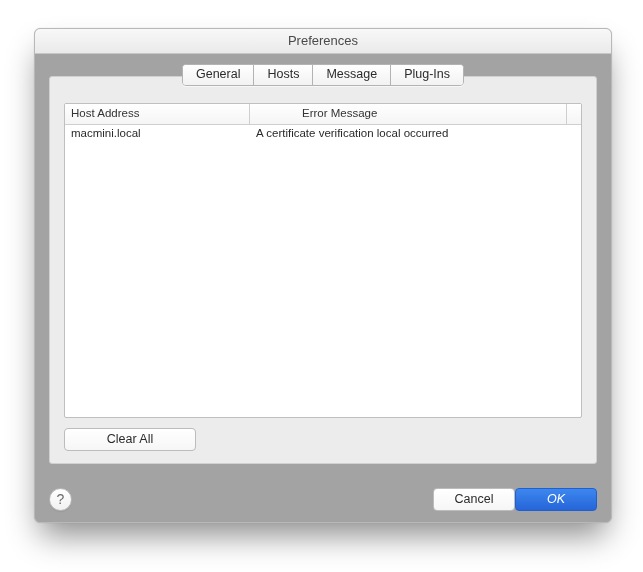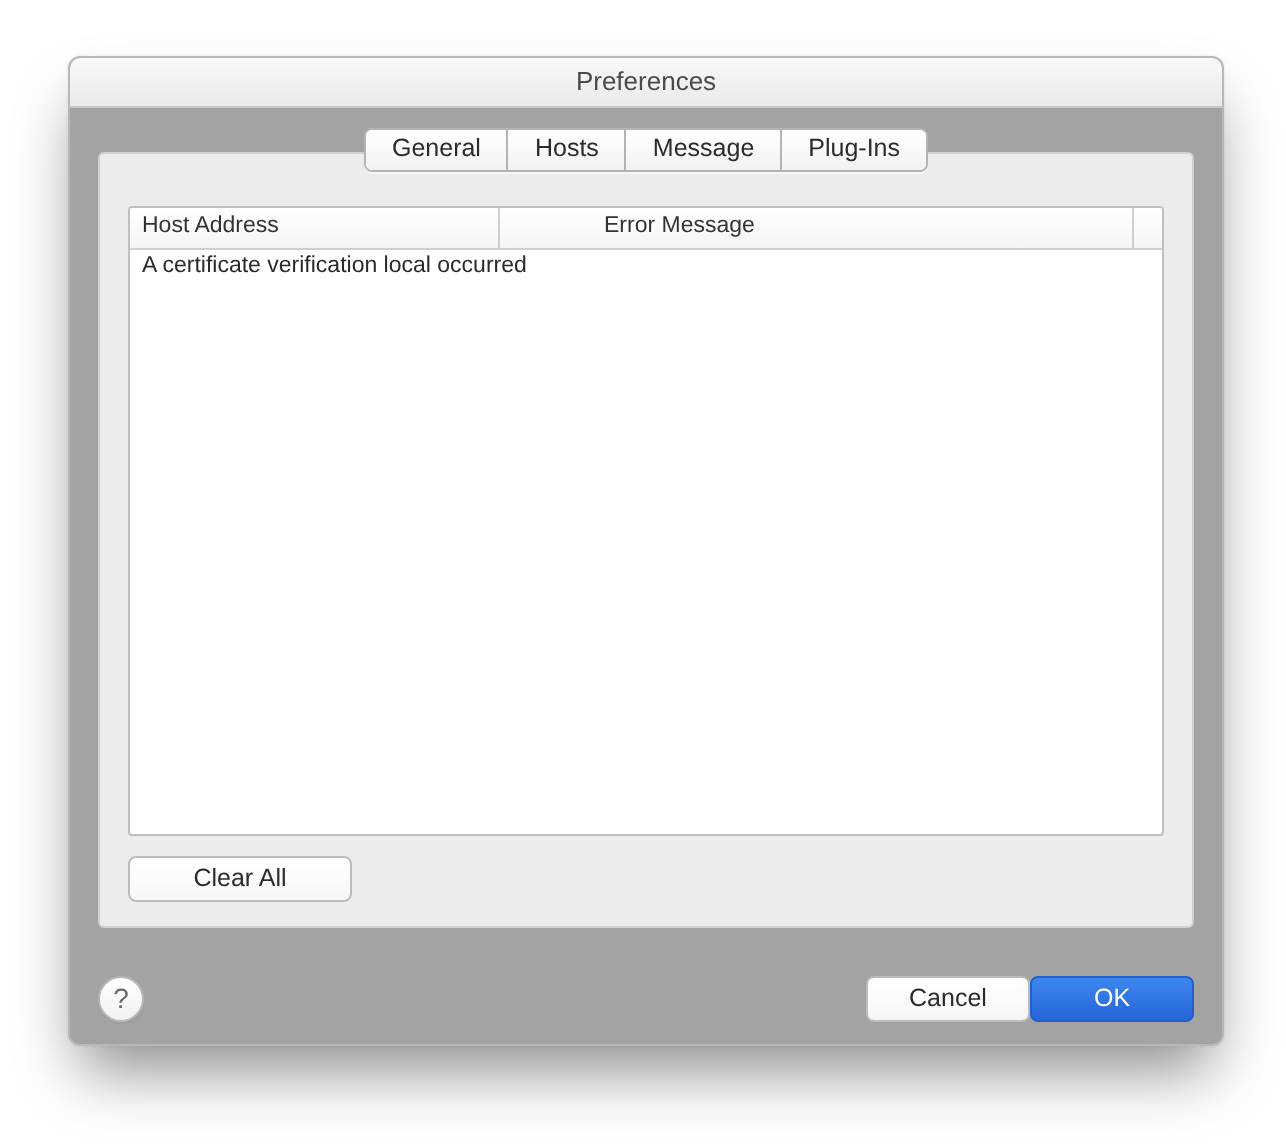--- a/index.html
+++ b/index.html
@@ -143,21 +143,21 @@
     border-radius: 4px;
     background: linear-gradient(#ffffff, #f6f6f6);
     font-size: 12.5px;
     color: #2b2b2b;
     text-align: center;
     line-height: 14px;
     padding: 3px 0 4px 0;
     cursor: default;
     box-sizing: border-box;
   }
-  .btn-clear { width: 112px; }
+  .btn-clear { width: 132px; }
   .footer {
     flex: 0 0 46px;
     height: 46px;
     display: flex;
     align-items: center;
     padding: 0 14px;
     box-sizing: border-box;
   }
   .help {
     width: 21px;
@@ -170,20 +170,21 @@
     text-align: center;
     line-height: 20px;
     box-shadow: 0 1px 1px rgba(0,0,0,0.05);
   }
   .spacer { flex: 1 1 auto; }
   .btn-footer { width: 82px; margin-left: 0; }
   .btn-primary {
     background: linear-gradient(#3d87ef,#2565d8);
     border-color: #1f5fcf;
     color: #fff;
+    font-style: italic;
   }
 </style>
 </head>
 <body>
 
 <div class="stage">
   <div class="window">
 
     <div class="titlebar">Preferences</div>
 
@@ -201,20 +202,21 @@
       <div class="groupbox">
 
         <div class="table">
           <div class="thead">
             <div class="th col-a">Host Address</div>
             <div class="th col-b">Error Message</div>
             <div class="th col-c"></div>
           </div>
           <div class="tbody">
             <div class="row">
+              <div class="td col-a">macmini.local</div>
               <div class="td col-b">A certificate verification local occurred</div>
             </div>
           </div>
         </div>
 
         <div class="clearwrap">
           <div class="btn btn-clear">Clear All</div>
         </div>
 
       </div>

